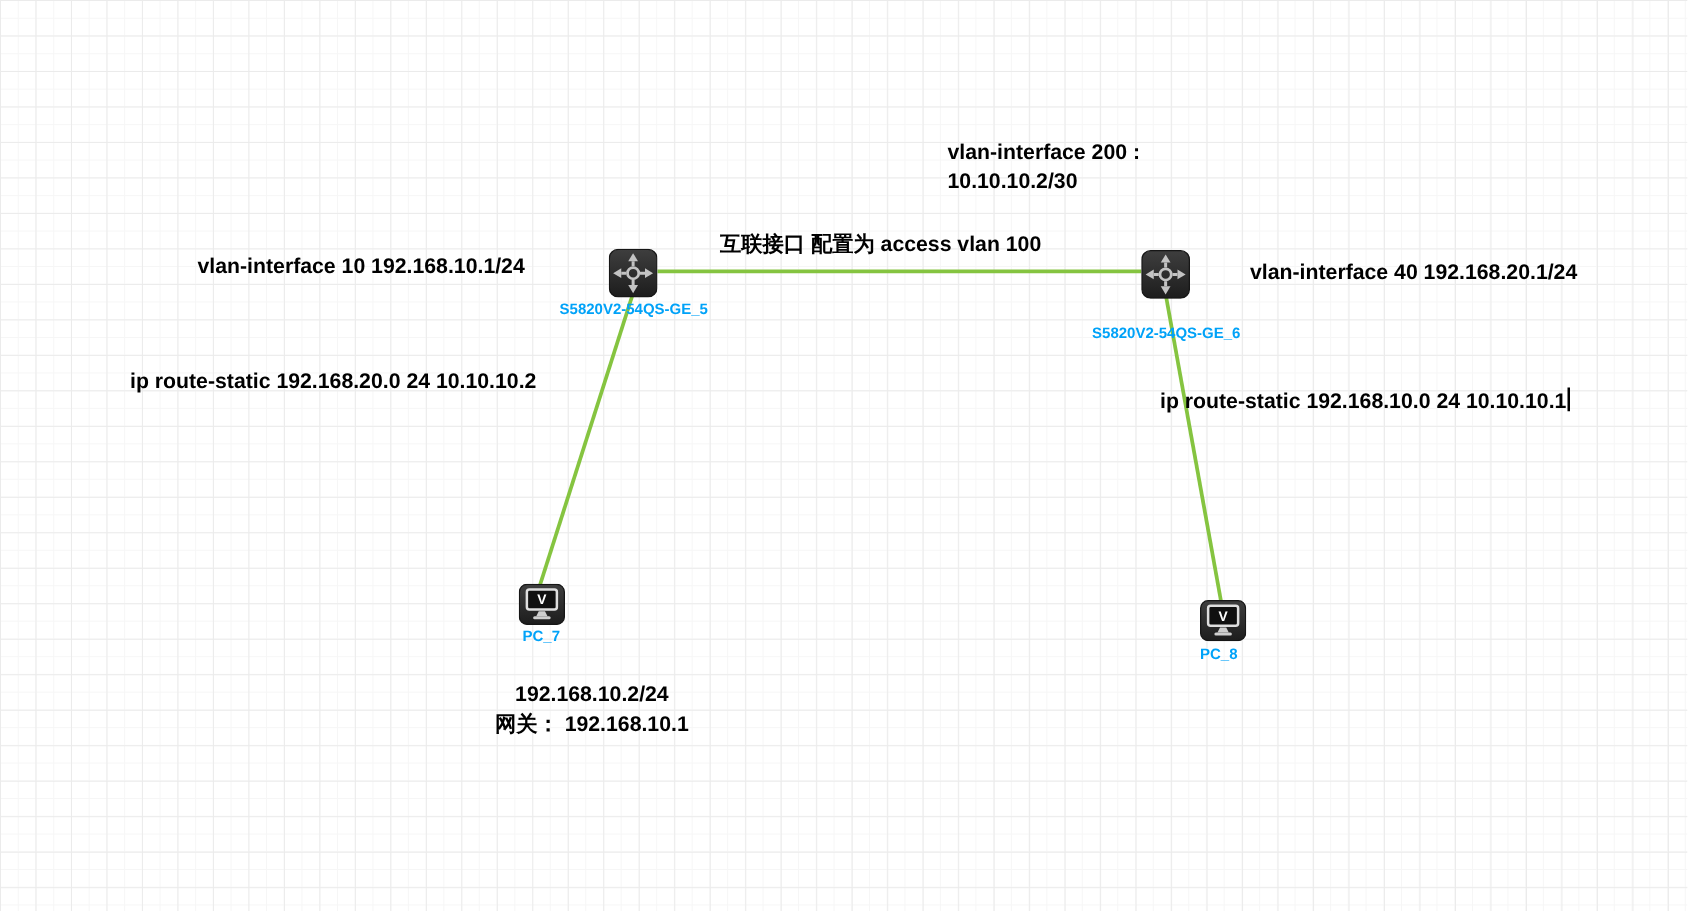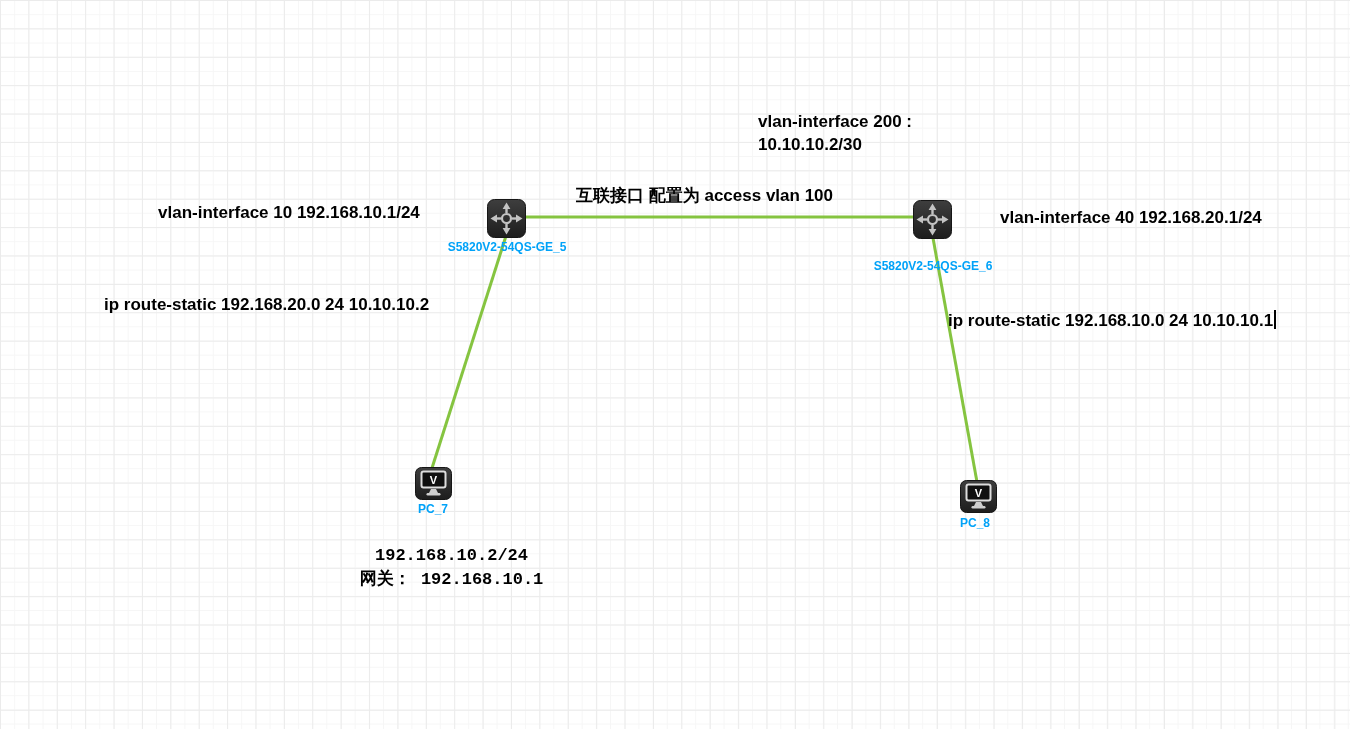--- a/index.html
+++ b/index.html
@@ -127,23 +127,23 @@
   </div>
 
   <div class="ann" style="left:561px;top:184px;margin-left:15px;">互联接口 配置为 access vlan 100</div>
 
   <div class="ann" style="left:158px;top:201px;">vlan-interface 10 192.168.10.1/24</div>
 
   <div class="ann" style="left:1000px;top:206px;">vlan-interface 40 192.168.20.1/24</div>
 
   <div class="ann" style="left:104px;top:293px;">ip route-static 192.168.20.0 24 10.10.10.2</div>
 
-  <div class="ann" style="left:948px;top:309px;">
+  <div class="ann" style="left:928px;top:309px;">
     <span>ip route-static 192.168.10.0 24 10.10.10.1</span><span class="caret"></span>
   </div>
 
-  <div class="ann ann-center" style="left:349px;top:544px;width:205px;font-family:Liberation Mono, monospace;">
+  <div class="ann ann-center" style="left:371px;top:544px;width:205px;">
     <span class="line">192.168.10.2/24</span>
     <span class="line">网关： 192.168.10.1</span>
   </div>
 
 
 </div>
 
 </body></html>

